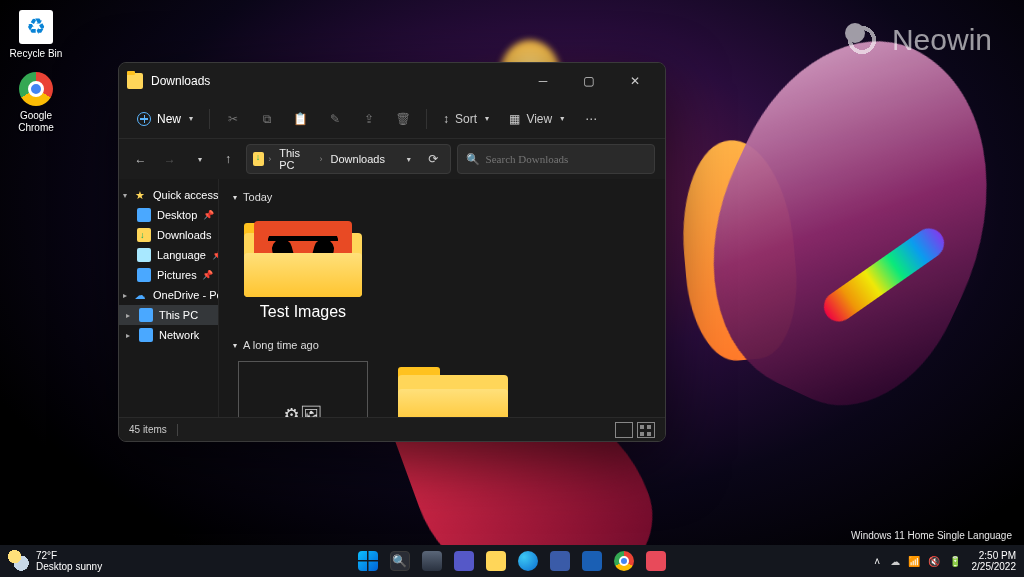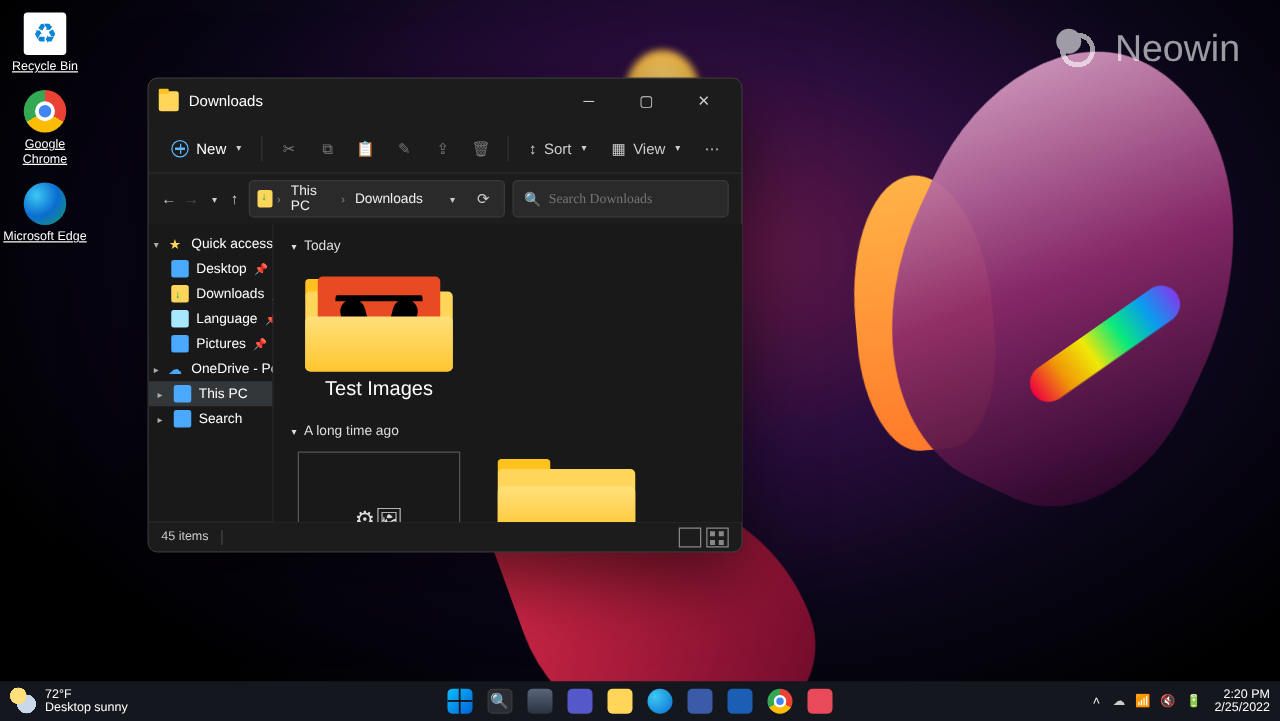--- a/index.html
+++ b/index.html
@@ -12,21 +12,21 @@
 
 .petal { position: absolute; filter: blur(0.5px); }
 .petal.p1 { width: 260px; height: 360px; right: 40px; top: 40px; background: linear-gradient(135deg,#e8b8d8,#8b2a6a,#1a0020); border-radius: 60% 80% 50% 70%; transform: rotate(25deg); opacity:.95;}
 .petal.p2 { width: 110px; height: 220px; right: 230px; top: 140px; background: linear-gradient(180deg,#ffb347,#ff7a2a); border-radius: 50% 50% 40% 40%; transform: rotate(-5deg);}
 .petal.p3 { width: 220px; height: 220px; left: 420px; top: 380px; background: linear-gradient(135deg,#de2a4a,#6a0a2a); border-radius: 0 70% 30% 60%; transform: rotate(-20deg);}
 .petal.p4 { width: 60px; height: 70px; left: 500px; top: 40px; background: radial-gradient(#ffe08a,#e8a020); border-radius: 50%; filter: blur(3px);}
 .petal.rainbow { width: 140px; height: 30px; right: 70px; top: 260px; background: linear-gradient(90deg,#ff0040,#ffa500,#ffff00,#00ff80,#00aaff,#8040ff); border-radius: 20px; transform: rotate(-35deg); opacity:.9;}
 
 
 .desktop { position: absolute; top: 0; left: 0; width: 80px; padding-top: 4px; }
-.dicon { width: 72px; text-align: center; padding: 6px 2px; cursor: pointer; text-decoration: underline; }
+.dicon { width: 72px; text-align: center; padding: 6px 2px; cursor: pointer; }
 .dicon .glyph { width: 34px; height: 34px; margin: 0 auto 4px; display:flex; align-items:center; justify-content:center; border-radius:6px;}
 .dicon .lbl { font-size: 10px; line-height: 12px; text-shadow: 0 1px 2px #000; }
 .bin  .glyph { background:#fff; position:relative; border-radius:3px;}
 .bin  .glyph::after{content:"♻"; color:#0a84d6; font-size:22px;}
 .chrome .glyph { background: conic-gradient(#ea4335 0 120deg,#fbbc05 120deg 240deg,#34a853 240deg 360deg); border-radius:50%; position:relative;}
 .chrome .glyph::after{content:""; position:absolute; inset:9px; background:#4285f4; border:3px solid #fff; border-radius:50%;}
 .edge .glyph { background: radial-gradient(circle at 30% 30%,#3cc8f4,#0b6dd0,#1a9c6a); border-radius:50%;}
 
 
 .neowin { position:absolute; top:20px; right:32px; display:flex; align-items:center; gap:10px; opacity:.6; }
@@ -35,21 +35,21 @@
   position:relative;}
 .neowin .nlogo::before,.neowin .nlogo::after{content:"";position:absolute;background:#fff;border-radius:50%;}
 .neowin .nlogo::before{width:20px;height:20px;left:3px;top:3px;}
 .neowin .ntxt{font-size:30px;font-weight:400;}
 
 
 .buildinfo{position:absolute; right:12px; bottom:36px; text-align:right; font-size:10px; opacity:.9;}
 
 
 .win {
-  position:absolute; left:118px; top:62px; width:476px; height:380px;
+  position:absolute; left:118px; top:62px; width:548px; height:380px;
   background:#1c1c1c; border:1px solid #3a3a3a; border-radius:8px;
   box-shadow:0 20px 60px rgba(0,0,0,.6); display:flex; flex-direction:column;
   overflow:hidden;
 }
 .titlebar{height:36px; display:flex; align-items:center; padding:0 8px; background:#1c1c1c;}
 .titlebar .ticon{width:16px;height:16px;background:#ffd659;border-radius:2px;margin-right:8px; position:relative;}
 .titlebar .ticon::before{content:"";position:absolute;width:8px;height:4px;background:#ffc21f;top:-2px;left:0;border-radius:1px;}
 .titlebar .ttl{font-size:12px;flex:1;}
 .winctl{display:flex;gap:2px;}
 .winctl div{width:44px;height:32px;display:flex;align-items:center;justify-content:center;color:#ccc;cursor:pointer;}
@@ -164,24 +164,20 @@
 
 <div class="desktop">
   <div class="dicon bin">
     <div class="glyph"></div>
     <div class="lbl">Recycle Bin</div>
   </div>
   <div class="dicon chrome">
     <div class="glyph"></div>
     <div class="lbl">Google Chrome</div>
   </div>
-  <div class="dicon edge">
-    <div class="glyph"></div>
-    <div class="lbl">Microsoft Edge</div>
-  </div>
 </div>
 
 <div class="neowin">
   <div class="nlogo"></div>
   <div class="ntxt">Neowin</div>
 </div>
 
 <div class="win">
   <div class="titlebar">
     <div class="ticon"></div>
@@ -278,21 +274,21 @@
           <span>OneDrive - Personal</span>
         </div>
       <div class="srow sel">
           <span class="exp">▸</span>
           <span class="sic pc"></span>
           <span>This PC</span>
         </div>
       <div class="srow">
           <span class="exp">▸</span>
           <span class="sic net"></span>
-          <span>Search</span>
+          <span>Network</span>
         </div>
     </div>
 
     <div class="content">
       <div class="grp">
         <div class="grphdr">
             <span class="gexp">▾</span>
             <span>Today</span>
           </div>
         <div class="items">
@@ -340,20 +336,21 @@
     <span>45 items</span>
     <span class="ssep"></span>
     <div class="vbtns">
       <div class="vbtn"></div>
       <div class="vbtn grid"></div>
     </div>
   </div>
 </div>
 
 <div class="buildinfo">
+  <div>Windows 11 Home Single Language</div>
 </div>
 
 <div class="taskbar">
   <div class="weather">
     <div class="wicon"></div>
     <div class="wtxt">
       <div>72°F</div>
       <div>Desktop sunny</div>
     </div>
   </div>
@@ -391,17 +388,17 @@
   </div>
   <div class="tray">
     <span>˄</span>
     <div class="ticons">
       <span>☁</span>
       <span>📶</span>
       <span>🔇</span>
       <span>🔋</span>
     </div>
     <div class="clock">
-      <div>2:20 PM</div>
+      <div>2:50 PM</div>
       <div>2/25/2022</div>
     </div>
   </div>
 </div>
 
 </body></html>

